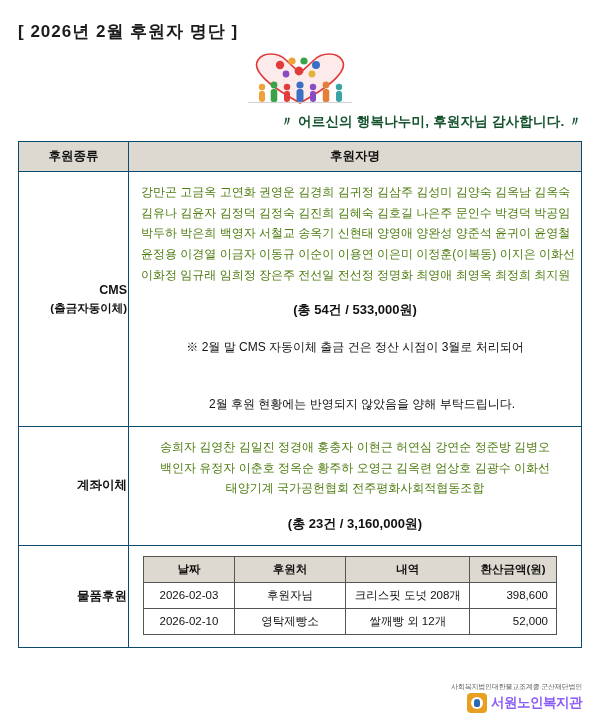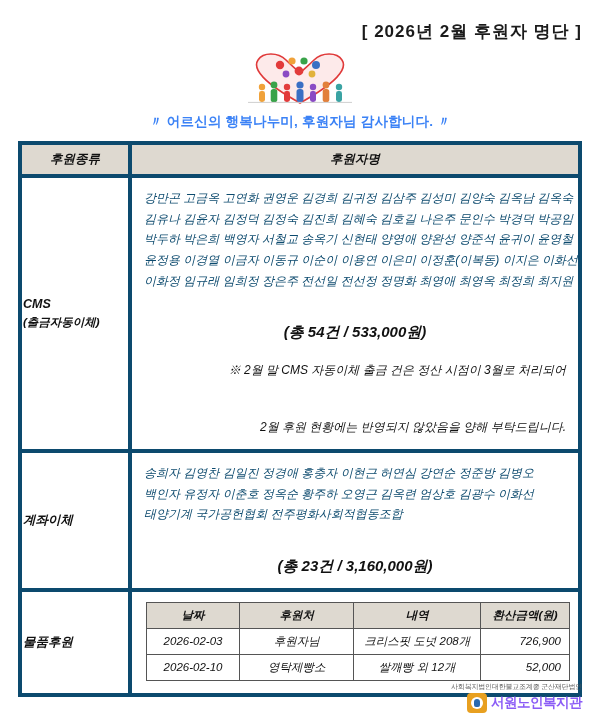--- a/index.html
+++ b/index.html
@@ -16,109 +16,108 @@
     position: relative;
     overflow: hidden;
   }
   .page {
     width: 600px;
     height: 719px;
     padding: 0 18px;
     position: relative;
   }
   .doc-title {
-    text-align: right;
+    text-align: left;
     font-size: 17px;
     font-weight: bold;
     letter-spacing: 1px;
     color: #1b1b1b;
     padding-top: 20px;
     padding-bottom: 2px;
   }
 
   
   .illus {
     height: 60px;
     position: relative;
     margin: 2px auto 2px auto;
     width: 200px;
   }
   .illus svg { display: block; margin: 0 auto; }
 
   .slogan {
-    text-align: center;
+    text-align: right;
     font-size: 13.5px;
     font-weight: bold;
-    color: #3b82f6;
+    color: #14532d;
     padding: 4px 0 10px 0;
     letter-spacing: 0.2px;
   }
 
   
   table.main {
     width: 100%;
     border-collapse: collapse;
     table-layout: fixed;
   }
   table.main > tbody > tr > th,
   table.main > tbody > tr > td {
-    border: 4px solid #0c4a6e;
-    font-style: italic;
+    border: 1px solid #0c4a6e;
   }
   .hdr {
     background: #ded9d0;
     font-size: 12.5px;
     font-weight: bold;
     text-align: center;
     padding: 6px 0;
     color: #111;
   }
   .col-kind { width: 110px; }
   .kind-cell {
-    text-align: left;
+    text-align: right;
     vertical-align: middle;
     font-size: 12.5px;
     font-weight: bold;
     line-height: 1.5;
     margin-left: 8px;
   }
   .kind-cell .sub {
     font-size: 11.5px;
     font-weight: bold;
     display: block;
   }
   .names-cell {
     padding: 10px 12px 12px 12px;
     vertical-align: top;
   }
   .names {
     font-size: 12px;
     line-height: 1.72;
-    color: #0c4a6e;
-    text-align: left;
+    color: #4d7c0f;
+    text-align: center;
   }
   .names .line { white-space: nowrap; }
   .total {
     text-align: center;
-    font-size: 15px;
-    font-weight: bold;
-    margin-top: 32px;
+    font-size: 13px;
+    font-weight: bold;
+    margin-top: 16px;
   }
   .note {
     margin-top: 18px;
     font-size: 12px;
     line-height: 1.7;
-    text-align: right;
+    text-align: center;
     color: #111;
   }
   .note .l2 { padding-left: 14px; margin-top: 36px; }
 
   
   .goods-cell {
-    padding: 10px 8px 12px 14px;
+    padding: 10px 24px 12px 14px;
     vertical-align: middle;
   }
   table.goods {
     width: 100%;
     border-collapse: collapse;
     table-layout: fixed;
   }
   table.goods th, table.goods td {
     border: 1px solid #555;
     font-size: 11.5px;
@@ -280,21 +279,21 @@
               <tr>
                 <th class="c-date">날짜</th>
                 <th class="c-donor">후원처</th>
                 <th class="c-desc">내역</th>
                 <th class="c-amt">환산금액(원)</th>
               </tr>
               <tr>
                 <td>2026-02-03</td>
                 <td>후원자님</td>
                 <td>크리스핏 도넛 208개</td>
-                <td class="amt">726,900</td>
+                <td class="amt">398,600</td>
               </tr>
               <tr>
                 <td>2026-02-10</td>
                 <td>영탁제빵소</td>
                 <td>쌀깨빵 외 12개</td>
                 <td class="amt">52,000</td>
               </tr>
             </tbody>
           </table>
         </td>

